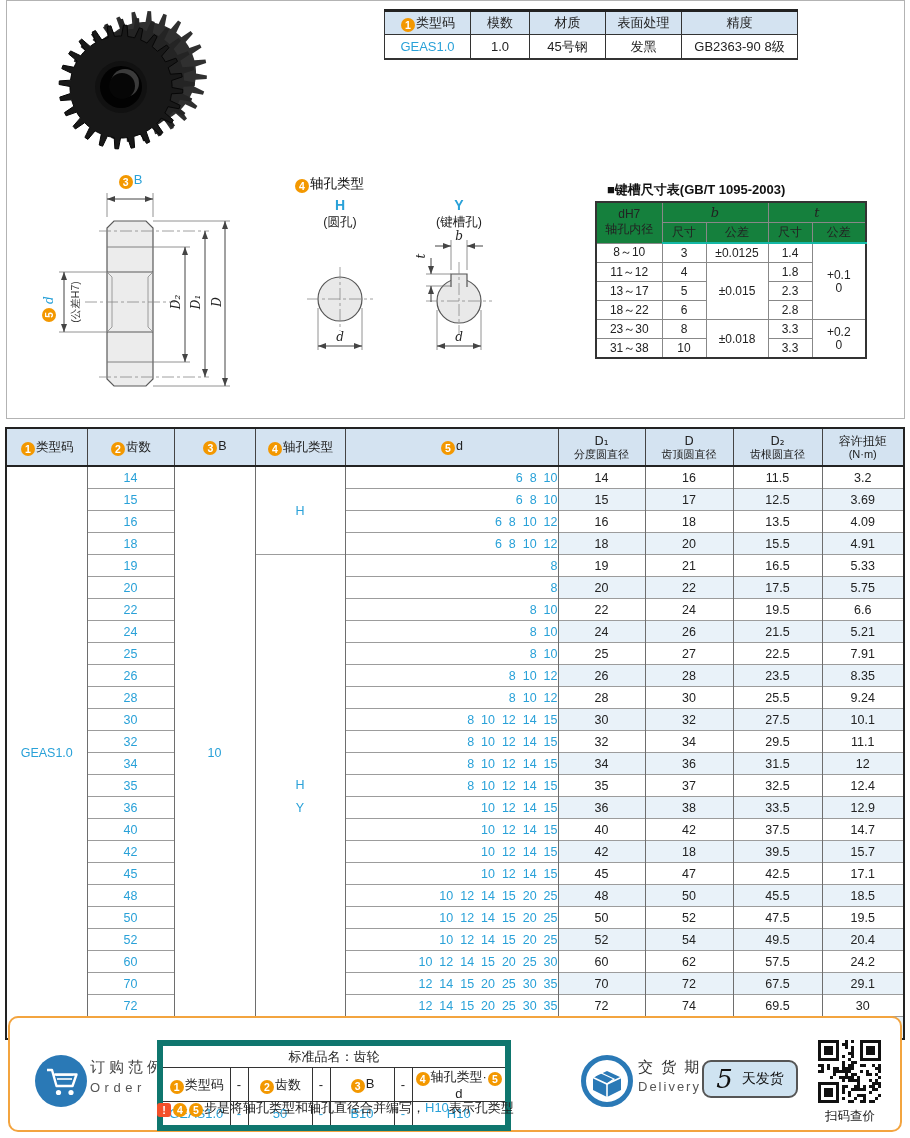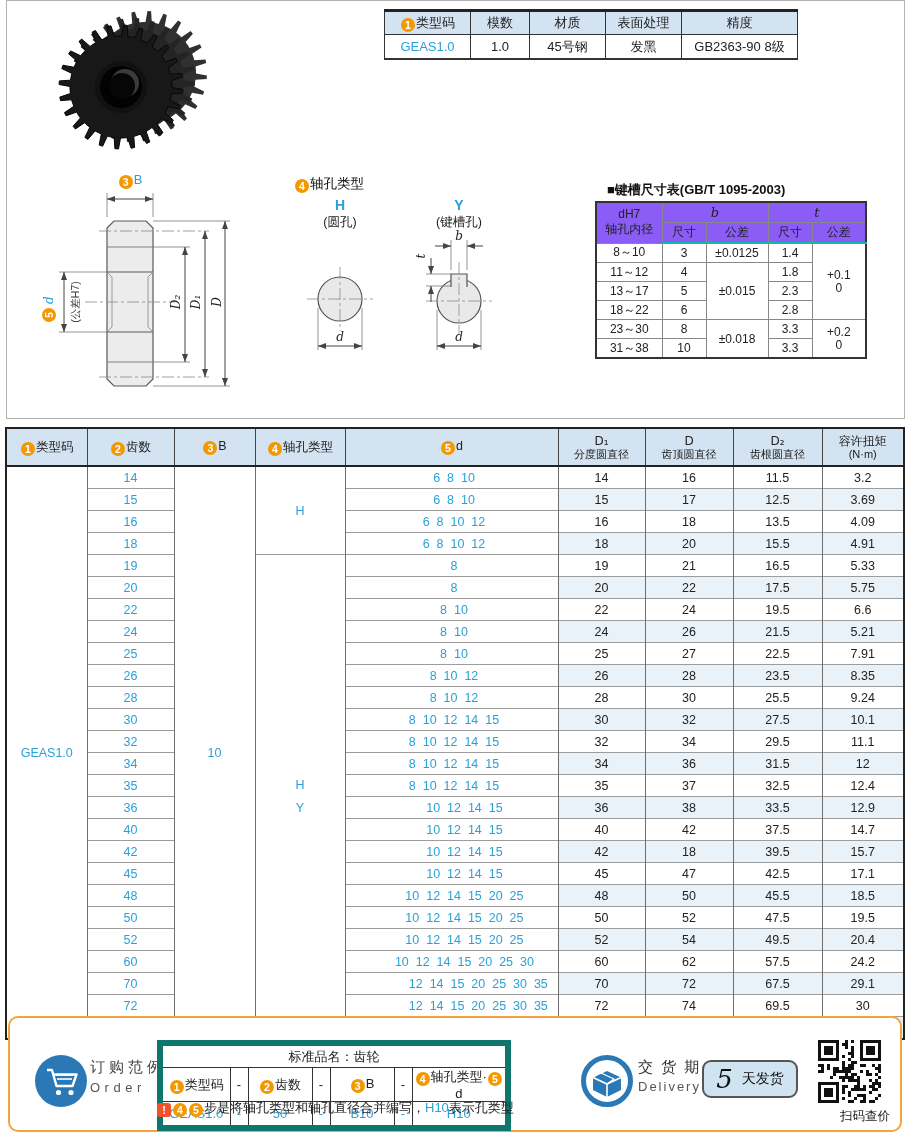--- a/index.html
+++ b/index.html
@@ -29,38 +29,38 @@
   .blabel{position:absolute;left:100px;top:171px;width:46px;text-align:center;font-size:13px;}
   .hole-head{position:absolute;left:287px;top:174px;font-size:13.5px;color:#111;}
   .hole-code{position:absolute;width:44px;text-align:center;font-size:14px;font-weight:bold;}
   .hole-name{position:absolute;width:80px;text-align:center;font-size:12.5px;color:#222;}
   .holes{position:absolute;left:282px;top:195px;}
 
   .kw-title{position:absolute;left:588px;top:180px;font-size:13px;font-weight:bold;color:#111;margin-left:12px;}
   .kw{position:absolute;left:588px;top:200px;border-collapse:collapse;table-layout:fixed;
       font-size:12px;border:2px solid #333;}
   .kw th,.kw td{border:1px solid #888;padding:0;text-align:center;font-weight:normal;}
-  .kw thead th{background:#8b5cf6;height:19px;}
+  .kw thead th{background:#15803d;height:19px;}
   .kw thead tr:last-child th{border-bottom:2px solid #14b8a6;}
   .kw td{height:18px;background:#fff;}
   .kw .dimhead{font-family:"DejaVu Serif",serif;font-style:italic;font-size:13px;}
   .kw .two div{line-height:13px;}
 
   
   .main{position:absolute;left:5px;top:427px;width:898px;border-collapse:collapse;
         table-layout:fixed;font-size:12.5px;border:2px solid #222;}
   .main th{background:#d4e3f1;border:1px solid #444;border-bottom:2px solid #222;
            height:36px;font-weight:normal;padding:0;text-align:center;}
   .main td{border-left:1px solid #6e6e6e;border-right:1px solid #6e6e6e;
            border-top:1px solid #9c9c9c;height:21px;padding:0;text-align:center;
            vertical-align:middle;color:#222;}
   .main .h1{font-size:12px;line-height:14px;font-family:"DejaVu Sans",sans-serif;}
   .main .h2{font-size:11px;line-height:13px;}
   .main td.c-type,.main td.c-teeth,.main td.c-b,.main td.c-hole{color:#29a1d8;}
-  .main td.c-d{color:#29a1d8;text-align:center;padding-left:5px;white-space:pre;}
+  .main td.c-d{color:#29a1d8;text-align:right;padding-left:5px;white-space:pre;}
   .main tr.alt td.c-n{background:#e9f2f9;}
   .main td.c-hole .gap{margin-top:9px;}
 
   
   .bottom-panel{position:absolute;left:8px;top:1016px;width:890px;height:112px;
                 border:2px solid #f3a43f;border-radius:10px;background:#fff;}
   .ord-title{position:absolute;left:80px;top:40px;font-size:15px;color:#444;letter-spacing:4px;}
   .ord-sub{position:absolute;left:80px;top:62px;font-size:13px;color:#555;letter-spacing:4.5px;}
   .ord{position:absolute;left:147px;top:22px;border-collapse:collapse;table-layout:fixed;
        font-size:13px;border:6px solid #0f766e;}
@@ -68,21 +68,21 @@
   .ord tr.ot td{height:21px;}
   .ord tr.ov td{color:#29a1d8;}
   .note{position:absolute;left:147px;top:82px;font-size:13px;color:#222;line-height:16px;}
   .dlv-title{position:absolute;left:628px;top:40px;font-size:15px;color:#333;letter-spacing:2px;}
   .dlv-sub{position:absolute;left:628px;top:61px;font-size:13px;color:#555;letter-spacing:2px;}
   .days-box{position:absolute;left:692px;top:42px;width:92px;height:34px;border:2px solid #555;
             border-radius:9px;background:#cfe3f1;display:flex;align-items:center;justify-content:center;}
   .days-num{font-family:"DejaVu Serif",serif;font-style:italic;font-size:26px;color:#111;margin-right:9px;}
   .days-unit{font-size:14px;color:#111;}
   .qr{position:absolute;left:808px;top:22px;}
-  .qr-cap{position:absolute;left:800px;top:90px;width:80px;text-align:right;font-size:12.5px;color:#222;}
+  .qr-cap{position:absolute;left:800px;top:90px;width:80px;text-align:center;font-size:12.5px;color:#222;}
 
   
   .dimtxt{font-family:"DejaVu Serif",serif;font-style:italic;font-size:12px;fill:#222;}
   .dimtxt-bl{font-family:"DejaVu Serif",serif;font-style:italic;font-size:12px;fill:#29a1d8;}
   .toltxt{font-size:10.5px;fill:#333;font-family:"Liberation Sans",sans-serif;}
   .bnum{font-size:10px;fill:#fff;font-weight:bold;font-family:"Liberation Sans",sans-serif;}
 </style>
 </head>
 <body>
 

